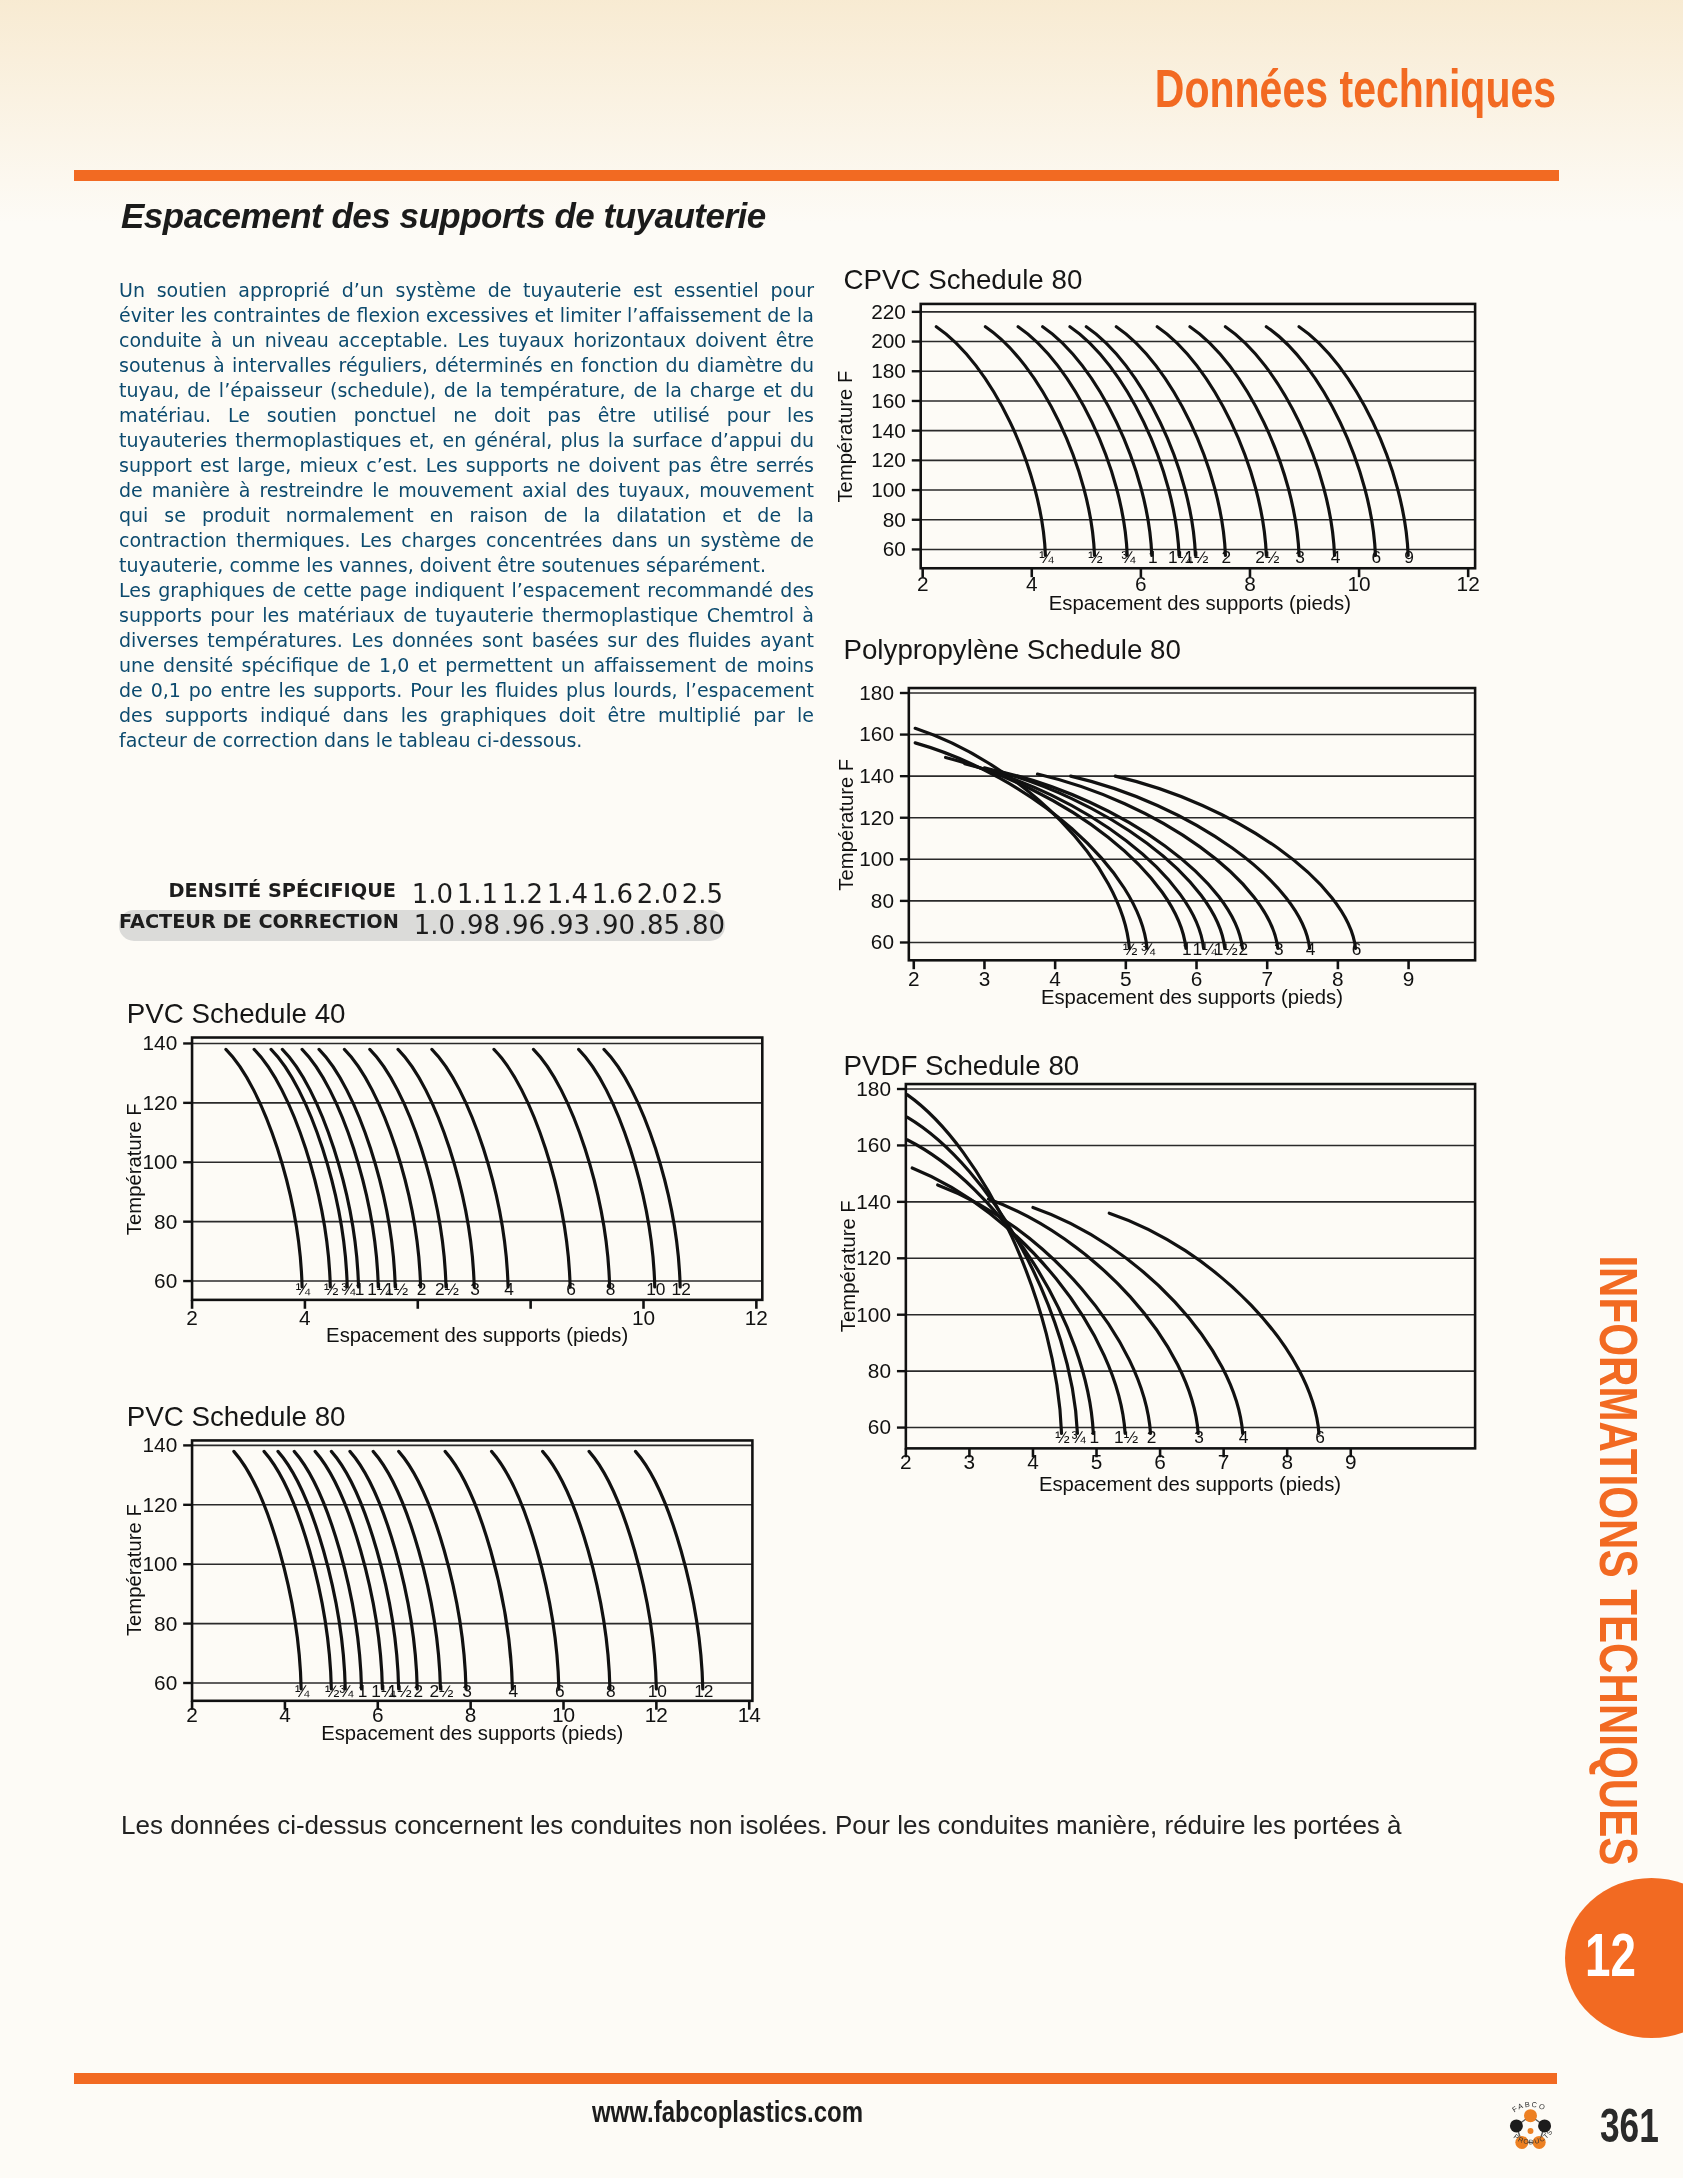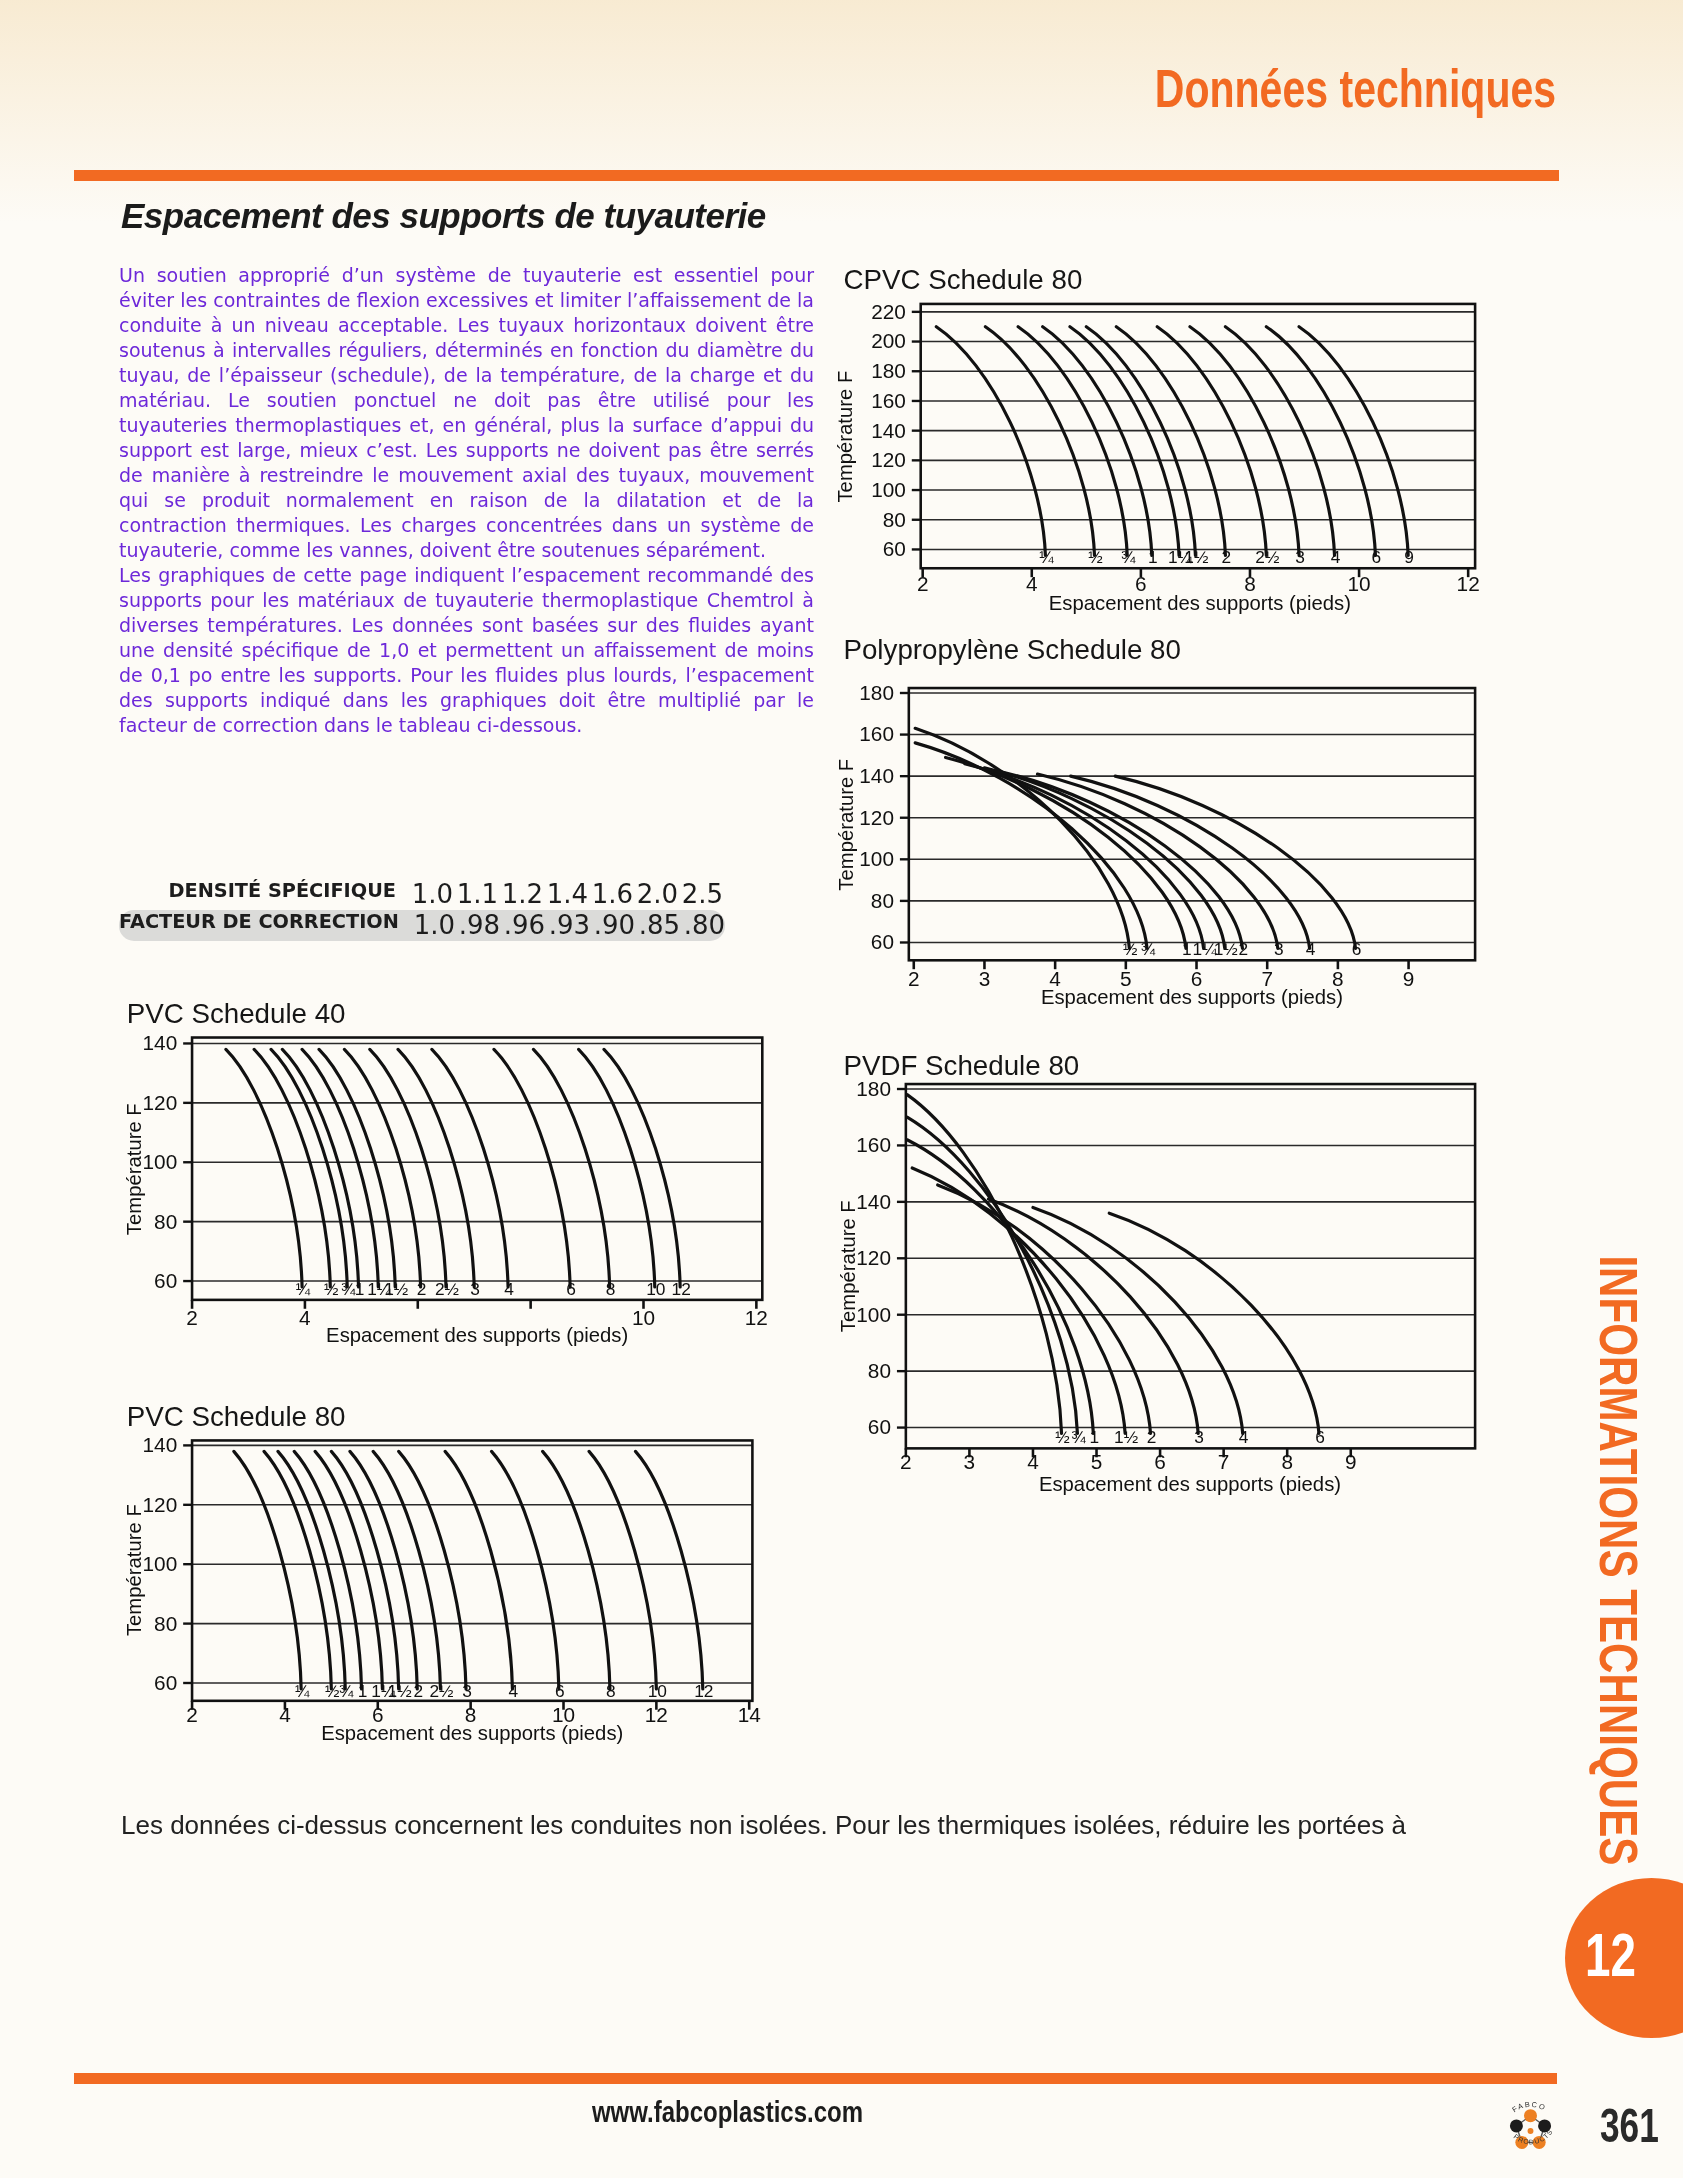--- a/index.html
+++ b/index.html
@@ -8,22 +8,22 @@
         font-family:"Liberation Sans",sans-serif;color:#1d1d1d;}
   .tint{position:absolute;left:0;top:0;width:100%;height:223px;
         background:linear-gradient(180deg,rgba(246,229,198,.75),rgba(246,229,198,0));}
   .hdr{position:absolute;top:57px;right:127px;font-weight:700;font-size:54px;color:var(--acc);
        transform:scaleX(.76);transform-origin:100% 50%;white-space:nowrap;}
   .rule{position:absolute;background:var(--acc);}
   .rule-top{left:74px;top:170px;width:1485px;height:11px;}
   .rule-bottom{left:74px;top:2073px;width:1483px;height:11px;}
   .sect-title{position:absolute;left:121px;top:196px;font-size:35px;font-weight:700;font-style:italic;
               color:#1b1b1b;letter-spacing:-0.5px;white-space:nowrap;}
-  .body-col{position:absolute;left:119px;top:263px;width:695px;font-family:"DejaVu Sans",sans-serif;
-            font-size:19px;line-height:25px;text-align:justify;color:#6d28d9;}
+  .body-col{position:absolute;left:119px;top:278px;width:695px;font-family:"DejaVu Sans",sans-serif;
+            font-size:19px;line-height:25px;text-align:justify;color:#0c4a6e;}
   .body-col p{margin:0;}
   .ctable{position:absolute;left:119px;top:879px;width:606px;font-family:"DejaVu Sans",sans-serif;}
   .crow{display:flex;align-items:flex-start;height:31px;}
   .crow.gray{background:#dbdbd9;border-radius:15px;}
   .clabel{width:279px;text-align:right;padding-right:14px;font-weight:700;font-size:19.3px;white-space:nowrap;}
   .tcell{width:45px;text-align:center;font-size:26px;}
   .charts{position:absolute;left:0;top:0;pointer-events:none;font-family:"Liberation Sans",sans-serif;}
   .note{position:absolute;left:121px;width:1445px;font-size:26px;color:#222;white-space:nowrap;}
   .note1{top:1810px;} .note2{top:1845px;}
   .footer-url{position:absolute;left:495px;top:2095px;width:465px;text-align:center;font-weight:700;
@@ -389,21 +389,21 @@
         <path d="M 1043.4 1219.7 C 1149.33 1256.228, 1248.9042 1361.246, 1255.26 1448" fill="none" stroke="#111111" stroke-width="3.2" stroke-linecap="round"></path>
         <text x="1256.26" y="1458" text-anchor="middle" font-size="17.5" fill="#111111">4</text>
         <path d="M 1120.44 1225.4 C 1226.37 1261.016, 1325.9442 1363.412, 1332.3 1448" fill="none" stroke="#111111" stroke-width="3.2" stroke-linecap="round"></path>
         <text x="1333.3" y="1458" text-anchor="middle" font-size="17.5" fill="#111111">6</text>
         <text x="852" y="1086" font-size="28" fill="#161616">PVDF Schedule 80</text>
         <text x="1202" y="1506" text-anchor="middle" font-size="20.5" fill="#111111">Espacement des supports (pieds)</text>
         <text x="864" y="1279" text-anchor="middle" font-size="20.5" fill="#111111" transform="rotate(-90 864 1279)">Température F</text>
       </g>
     </svg>
 
-  <div class="note note1">Les données ci-dessus concernent les conduites non isolées. Pour les thermiques isolées, réduire les portées à</div>
+  <div class="note note1">Les données ci-dessus concernent les conduites non isolées. Pour les conduites manière, réduire les portées à</div>
 
   <div class="side-label">INFORMATIONS TECHNIQUES</div>
   <div class="badge">
     <div class="badge-num">12</div>
   </div>
 
   <div class="rule rule-bottom"></div>
   <div class="footer-url">www.fabcoplastics.com</div>
 
   <svg class="logo" width="67" height="67" viewBox="0 0 68 68">

